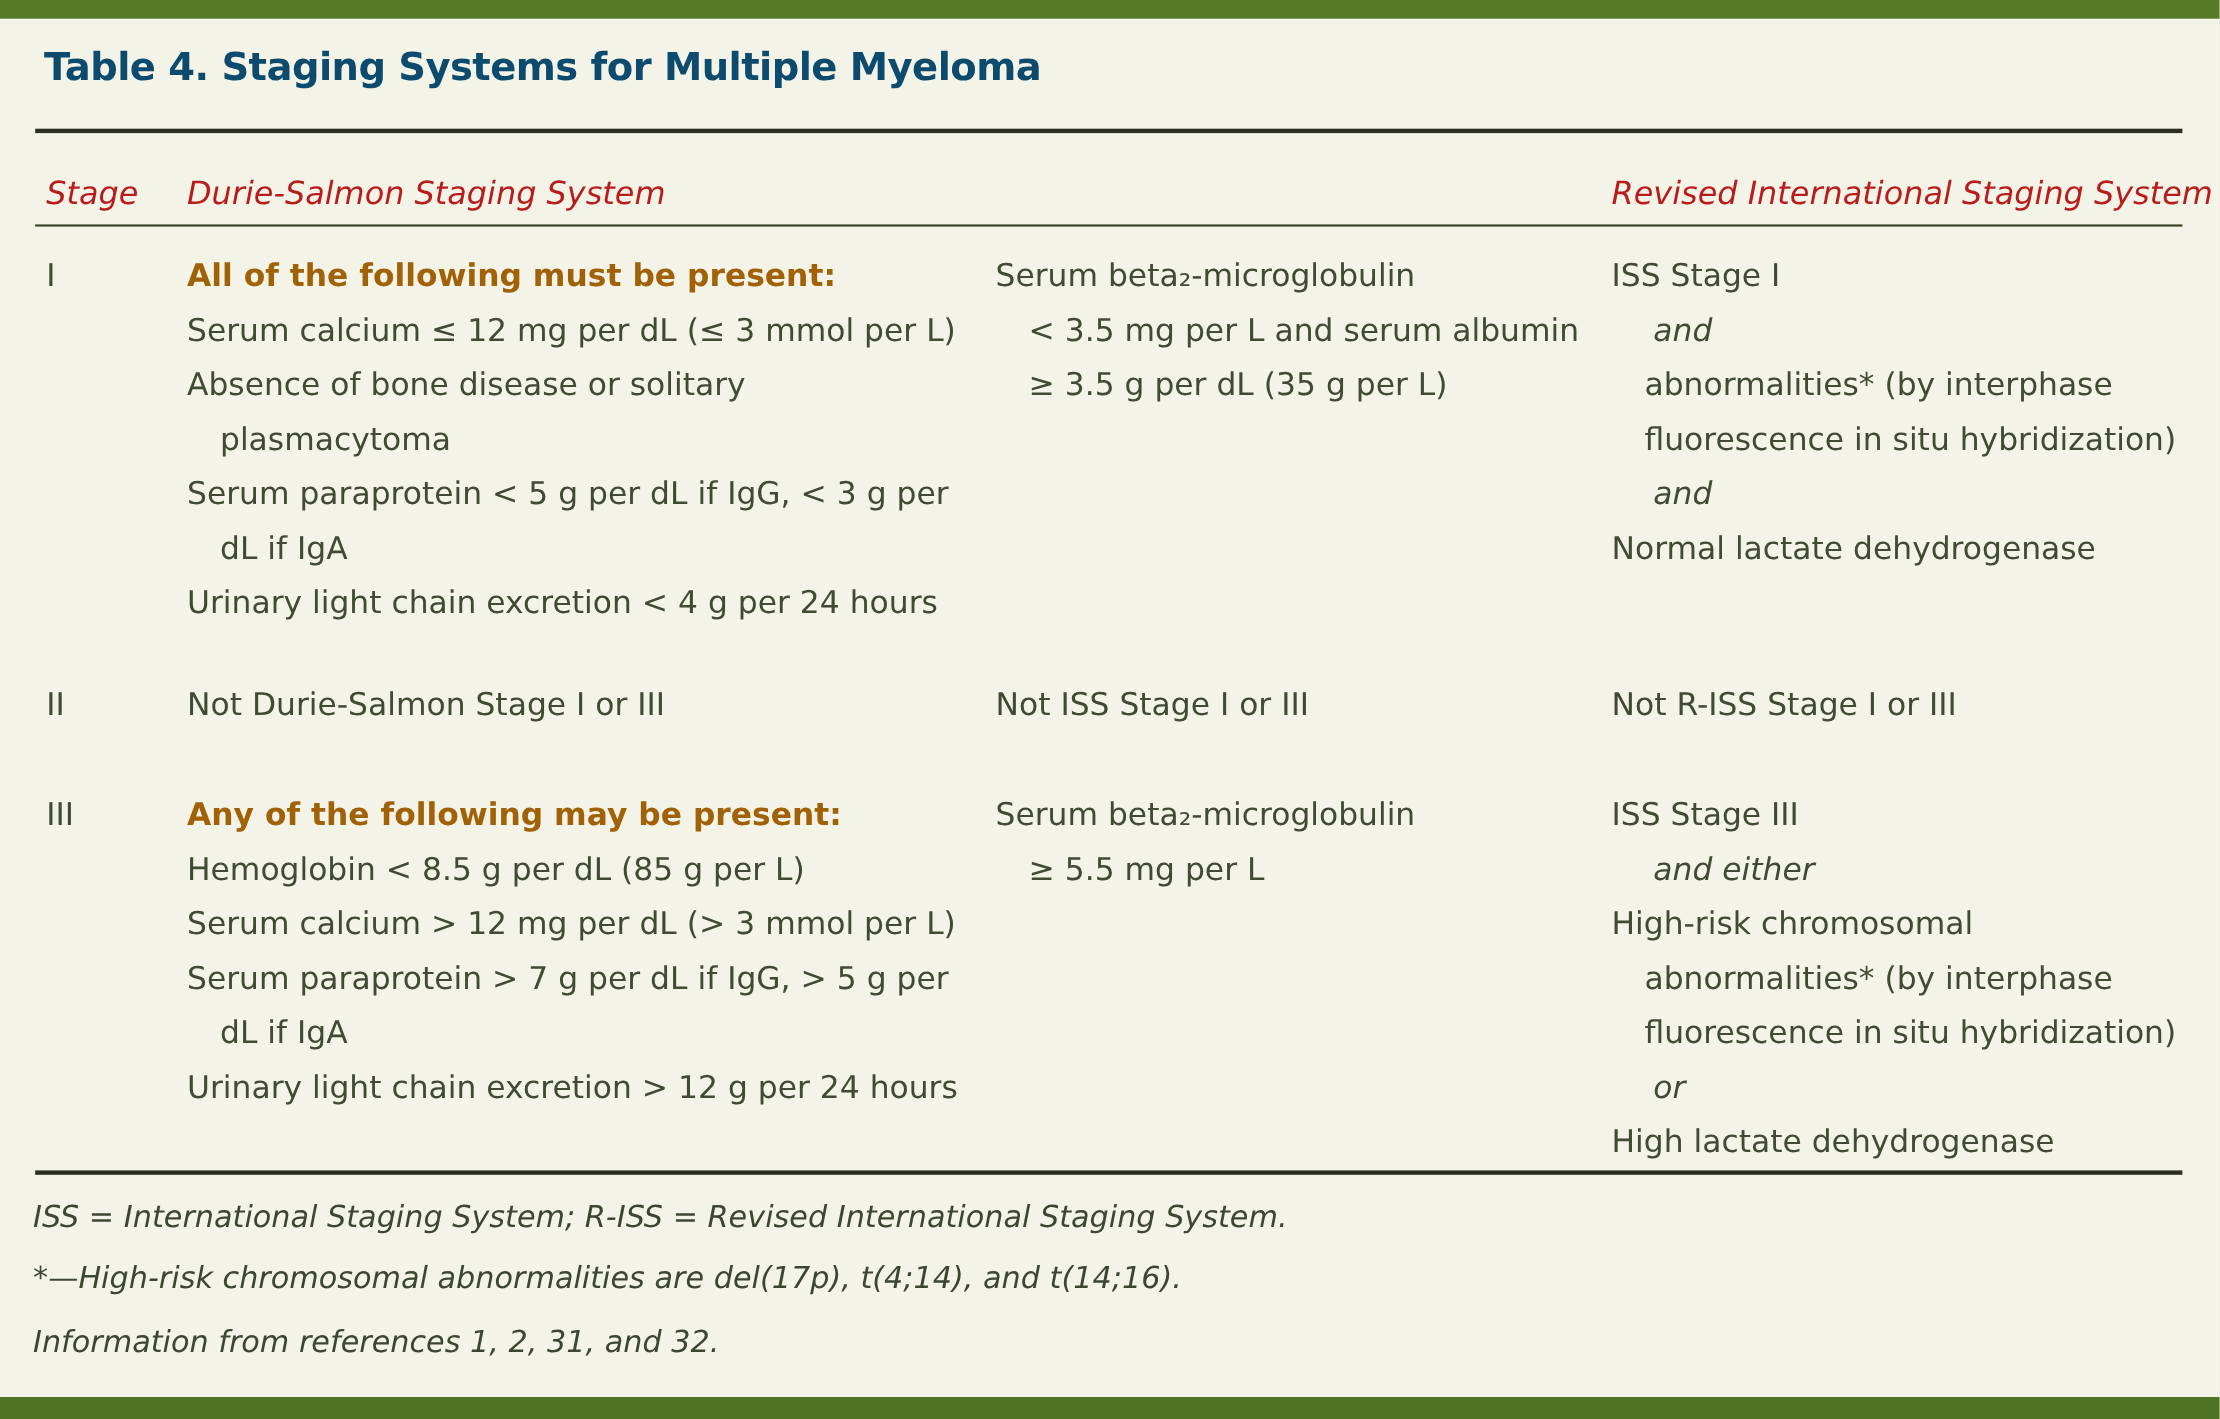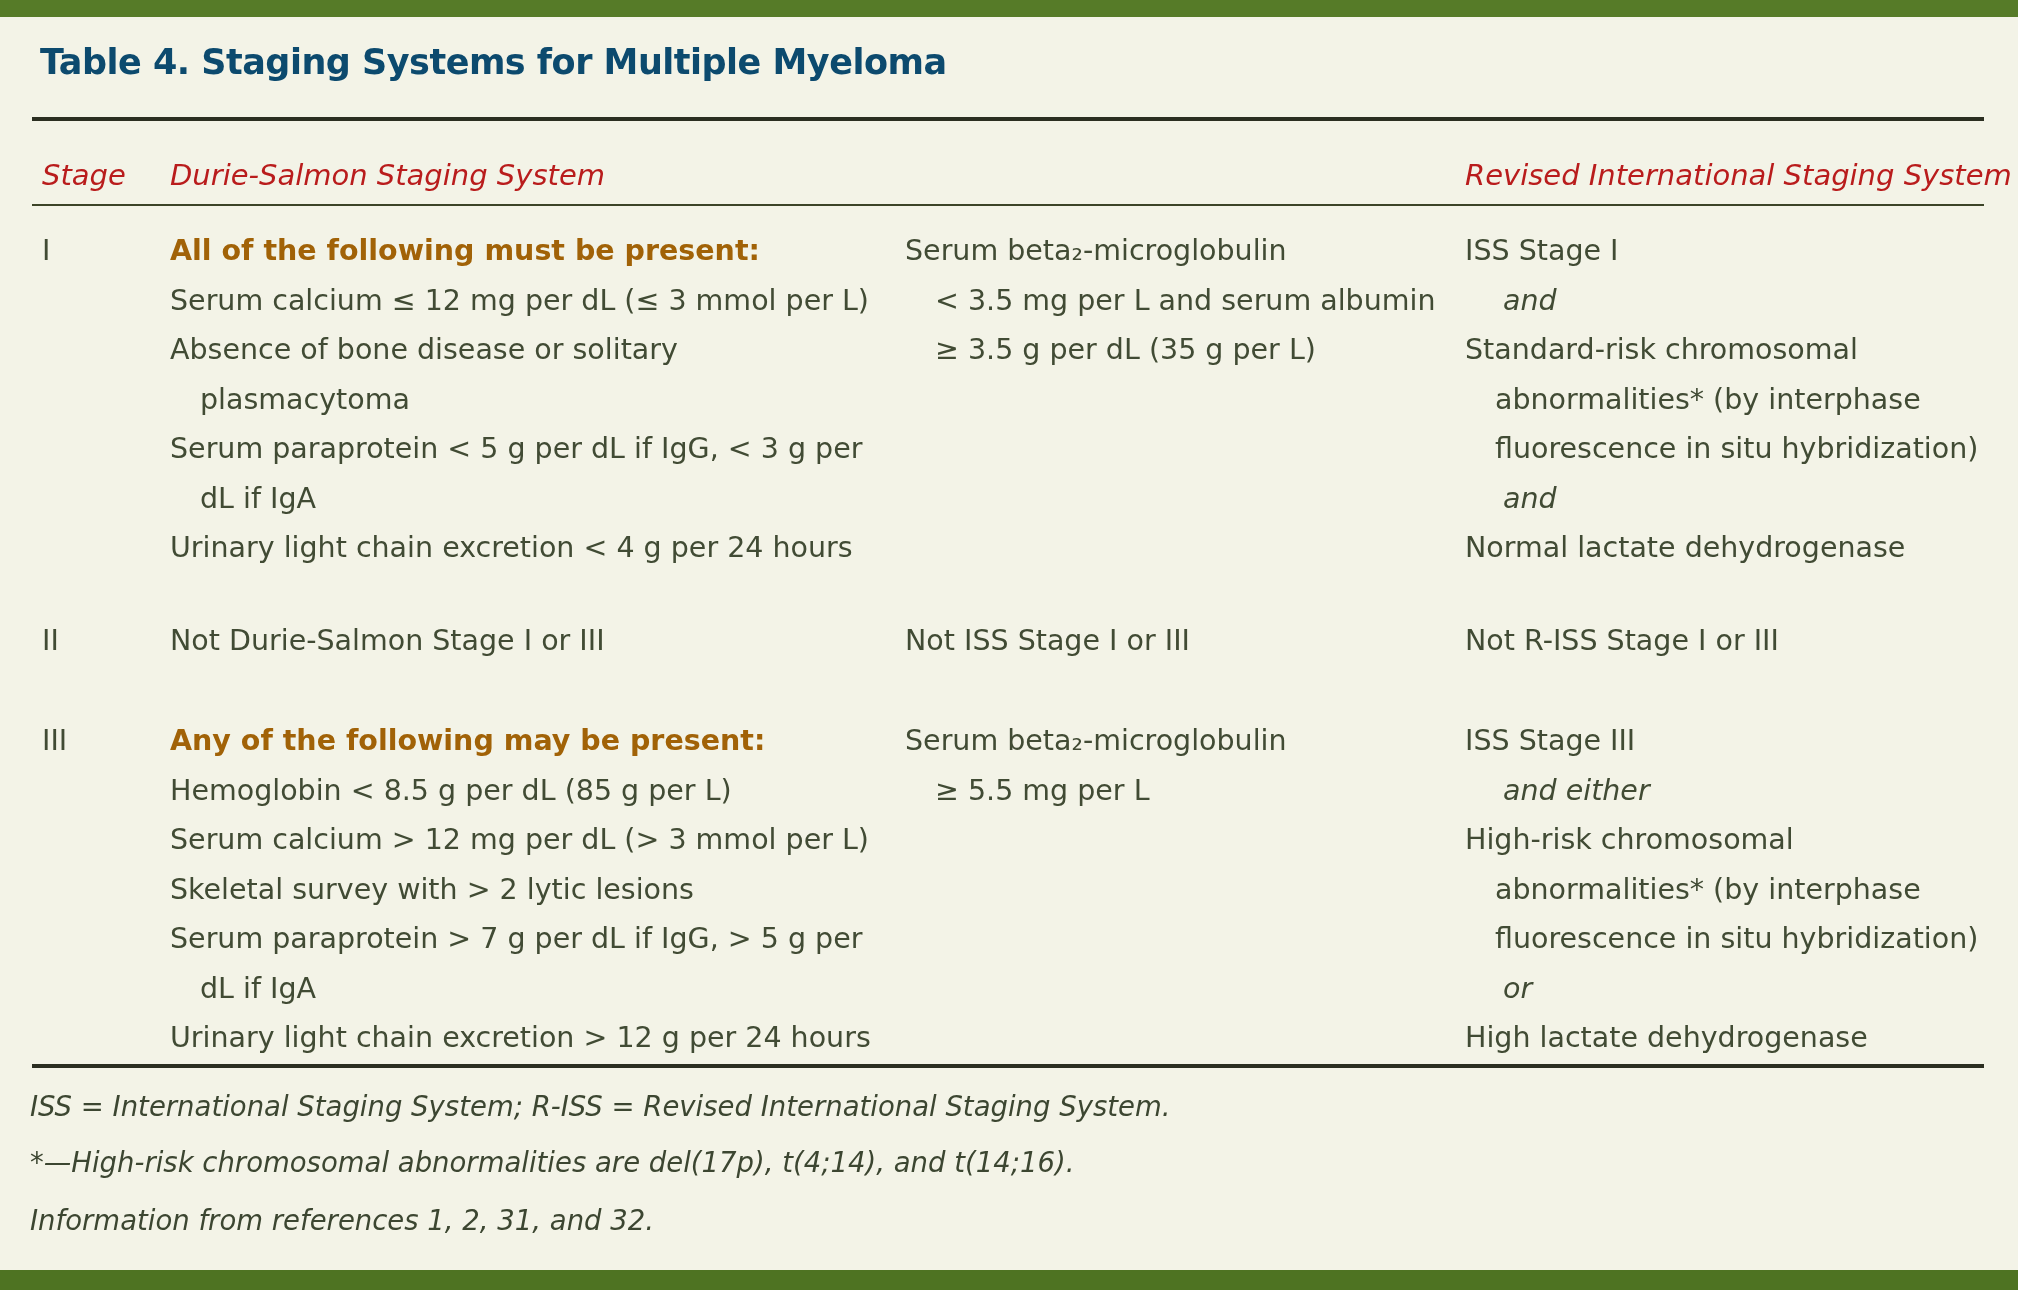--- a/index.html
+++ b/index.html
@@ -82,21 +82,20 @@
       <div class="ln">Urinary light chain excretion &lt; 4 g per 24 hours</div>
     </div>
     <div class="cell cell-iss">
       <div class="ln">Serum beta₂-microglobulin</div>
       <div class="ln cont">&lt; 3.5 mg per L and serum albumin</div>
       <div class="ln cont">≥ 3.5 g per dL (35 g per L)</div>
     </div>
     <div class="cell cell-riss">
       <div class="ln">ISS Stage I</div>
       <div class="ln em">and</div>
-      <div class="ln">Standard-risk chromosomal</div>
       <div class="ln cont">abnormalities* (by interphase</div>
       <div class="ln cont">fluorescence in situ hybridization)</div>
       <div class="ln em">and</div>
       <div class="ln">Normal lactate dehydrogenase</div>
     </div>
   </div>
 
   <div class="row row-ii">
     <div class="cell cell-stage">
       <div class="ln">II</div>
@@ -113,21 +112,20 @@
   </div>
 
   <div class="row row-iii">
     <div class="cell cell-stage">
       <div class="ln">III</div>
     </div>
     <div class="cell cell-durie">
       <div class="ln b">Any of the following may be present:</div>
       <div class="ln">Hemoglobin &lt; 8.5 g per dL (85 g per L)</div>
       <div class="ln">Serum calcium &gt; 12 mg per dL (&gt; 3 mmol per L)</div>
-      <div class="ln">Skeletal survey with &gt; 2 lytic lesions</div>
       <div class="ln">Serum paraprotein &gt; 7 g per dL if IgG, &gt; 5 g per</div>
       <div class="ln cont">dL if IgA</div>
       <div class="ln">Urinary light chain excretion &gt; 12 g per 24 hours</div>
     </div>
     <div class="cell cell-iss">
       <div class="ln">Serum beta₂-microglobulin</div>
       <div class="ln cont">≥ 5.5 mg per L</div>
     </div>
     <div class="cell cell-riss">
       <div class="ln">ISS Stage III</div>

